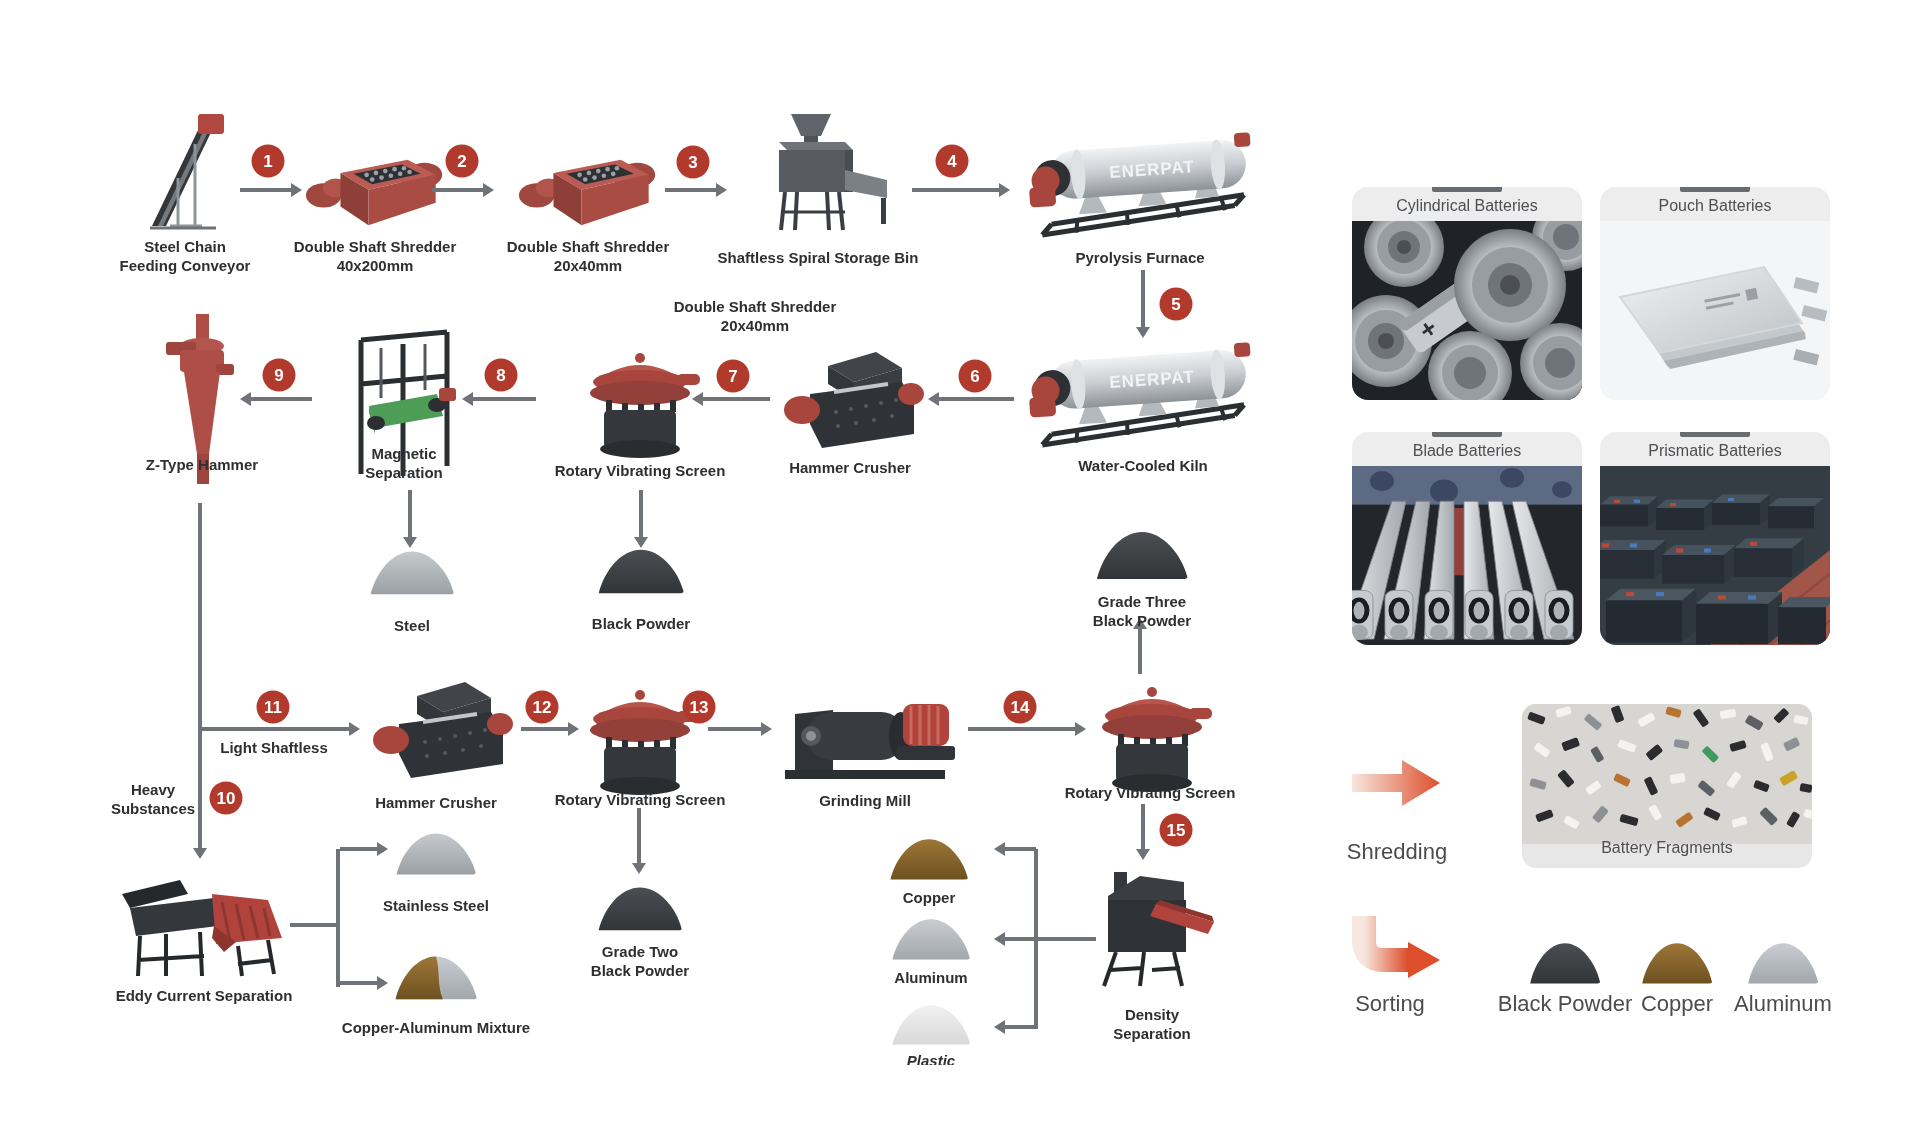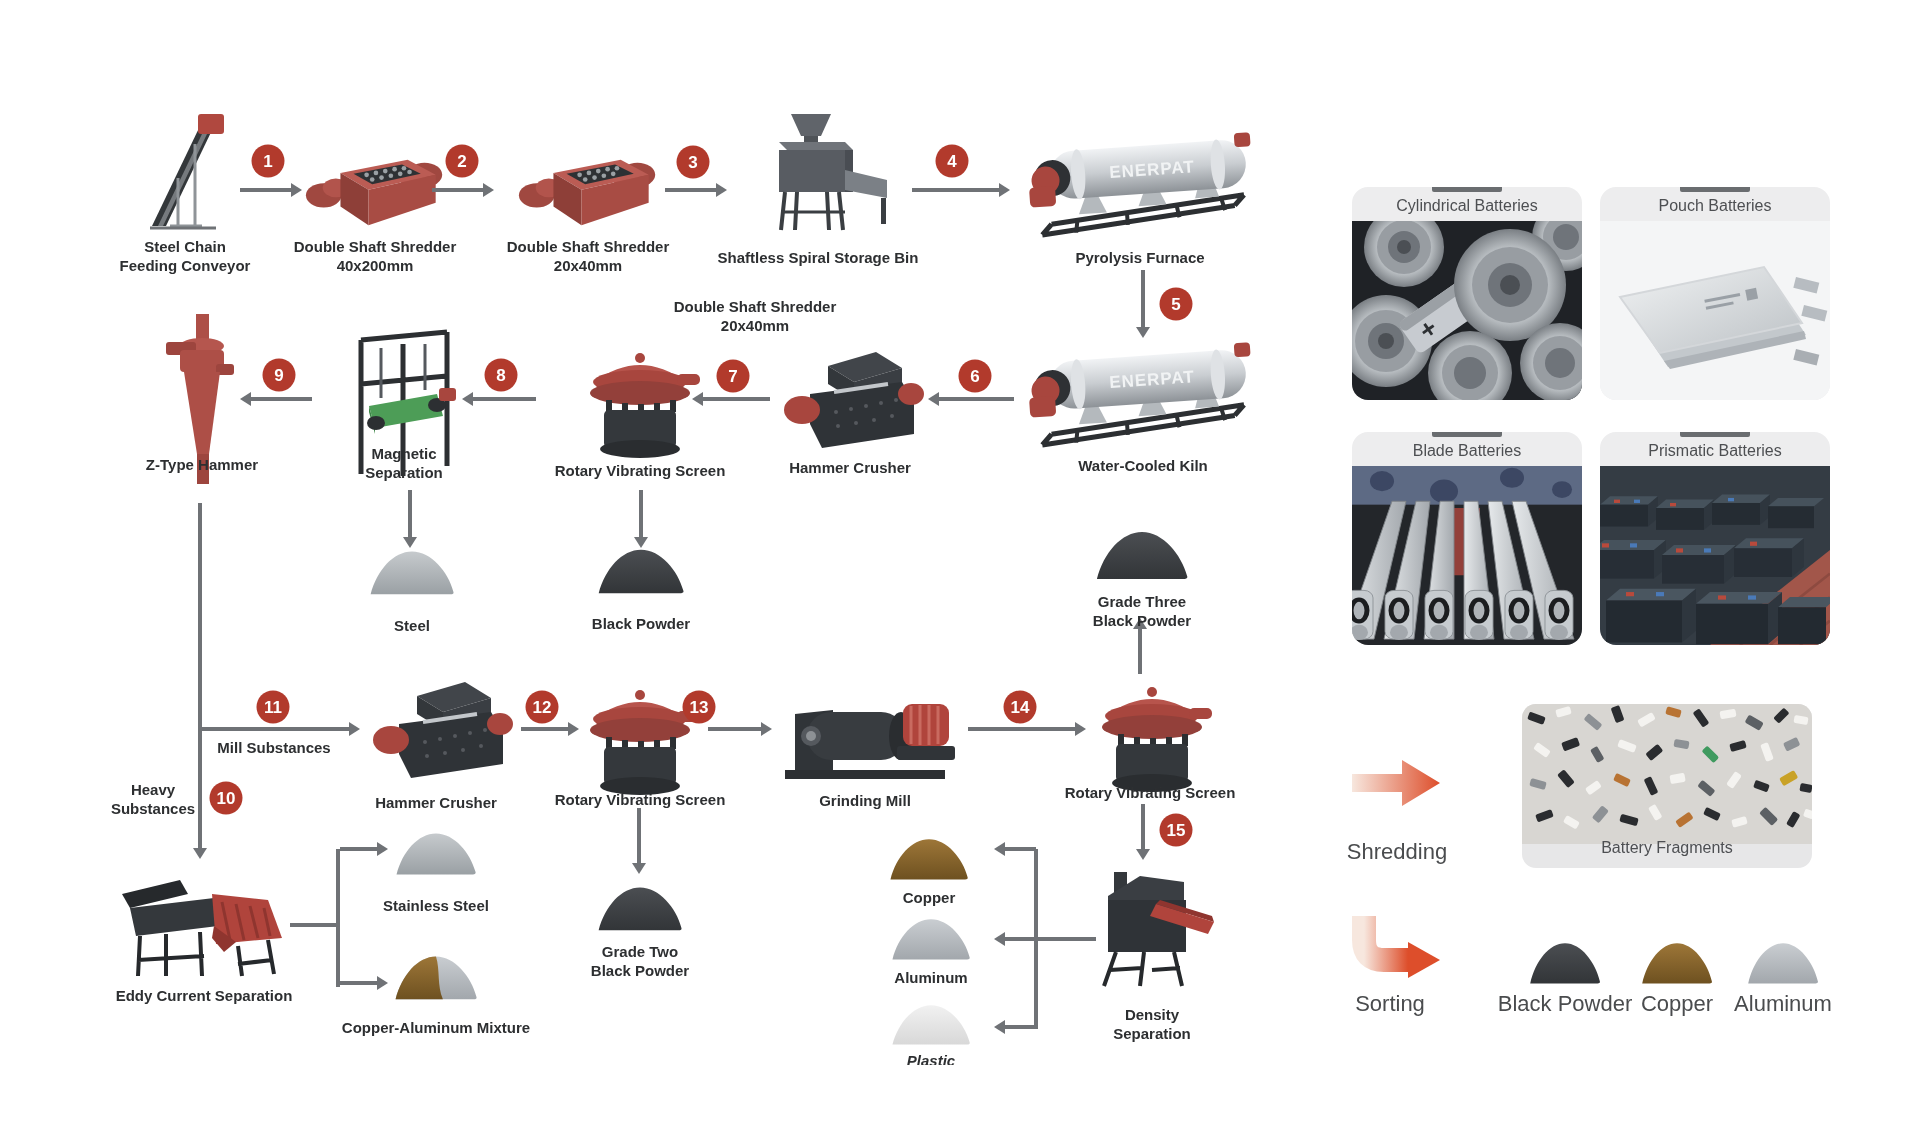--- a/index.html
+++ b/index.html
@@ -383,21 +383,21 @@
   <div class="lbl" style="left:202px;top:455px">Z-Type Hammer</div>
   <div class="lbl" style="left:755px;top:297px">Double Shaft Shredder
 20x40mm</div>
   <div class="lbl" style="left:436px;top:793px">Hammer Crusher</div>
   <div class="lbl" style="left:640px;top:790px">Rotary Vibrating Screen</div>
   <div class="lbl" style="left:865px;top:791px">Grinding Mill</div>
   <div class="lbl" style="left:1150px;top:783px">Rotary Vibrating Screen</div>
   <div class="lbl" style="left:1152px;top:1005px">Density
 Separation</div>
   <div class="lbl" style="left:204px;top:986px">Eddy Current Separation</div>
-  <div class="lbl" style="left:274px;top:738px">Mill Substances</div>
+  <div class="lbl" style="left:274px;top:738px">Light Shaftless</div>
   <div class="lbl" style="left:153px;top:780px">Heavy
 Substances</div>
 
   <div class="harrow" style="left:240px;top:188px;width:52px"></div>
   <div class="harrow" style="left:432px;top:188px;width:52px"></div>
   <div class="harrow" style="left:665px;top:188px;width:52px"></div>
   <div class="harrow" style="left:912px;top:188px;width:88px"></div>
   <div class="varrow" style="left:1141px;top:270px;height:58px"></div>
 
   <div class="harrow hl" style="left:938px;top:397px;width:76px"></div>

